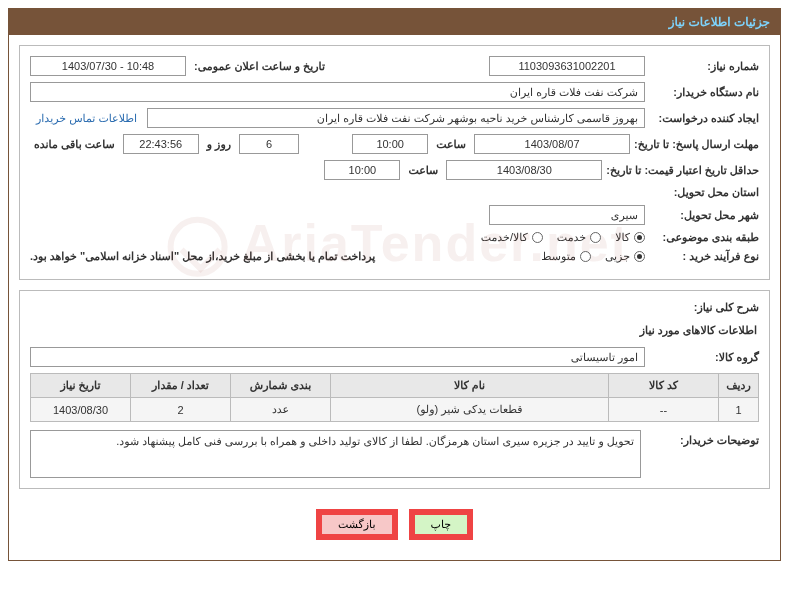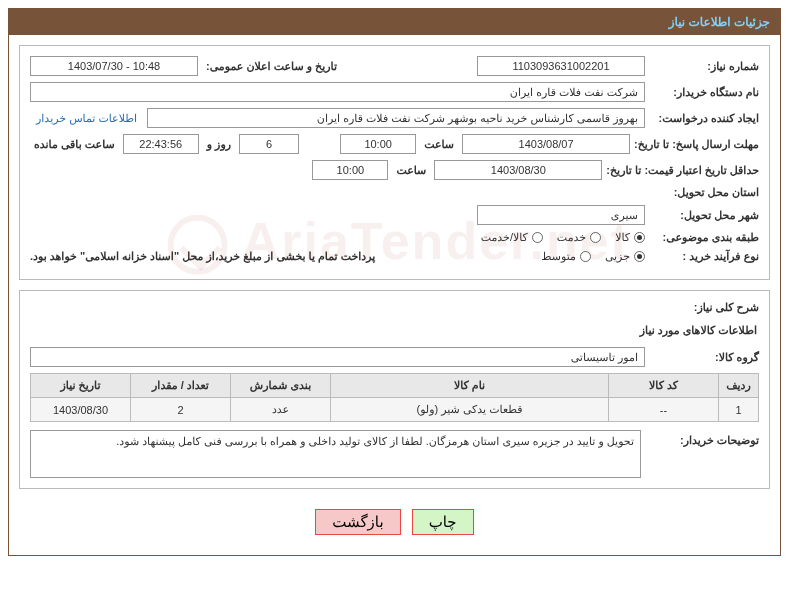--- a/index.html
+++ b/index.html
@@ -6,38 +6,38 @@
 body { font-family: Tahoma, Arial, sans-serif; font-size: 11px; background: #fff; color: #333; direction: rtl; }
 .panel { border: 1px solid #765339; margin: 8px; }
 .panel-header { background: #765339; color: #7dd3fc; padding: 6px 10px; font-weight: bold; font-size: 12px; text-align: right; }
 .panel-body { padding: 10px; background: #fff; position: relative; }
 .inner-box { border: 1px solid #bbb; padding: 10px; margin-bottom: 10px; }
 .row { display: flex; align-items: center; margin-bottom: 6px; gap: 4px; flex-wrap: nowrap; }
 .label { font-weight: bold; min-width: 110px; text-align: right; white-space: nowrap; }
 .label-sm { font-weight: bold; text-align: right; white-space: nowrap; padding: 0 4px; }
 .field { border: 1px solid #999; background: #fff; padding: 2px 6px; min-height: 20px; display: inline-flex; align-items: center; justify-content: center; direction: ltr; }
 .field-rtl { direction: rtl; justify-content: flex-start; }
-.w-140 { width: 168px; }
+.w-140 { width: 156px; }
 .w-80 { width: 76px; }
 .w-60 { width: 60px; }
 .w-full { flex: 1; }
 .link { color: #2b6cb0; cursor: pointer; padding: 0 6px; }
 .radio-group { display: flex; gap: 14px; align-items: center; }
 .radio-item { display: flex; align-items: center; gap: 4px; }
 .radio-circle { width: 11px; height: 11px; border: 1px solid #666; border-radius: 50%; display: inline-block; position: relative; background:#fff; }
 .radio-circle.checked::after { content: ''; width: 5px; height: 5px; background: #333; border-radius: 50%; position: absolute; top: 2px; left: 2px; }
 .note-text { font-weight: bold; }
 .section-title { font-weight: bold; margin: 10px 2px; }
 .table { width: 100%; border-collapse: collapse; margin-top: 6px; }
 .table th, .table td { border: 1px solid #bbb; padding: 5px 4px; text-align: center; font-size: 11px; }
 .table th { background: #e8e8e8; font-weight: bold; margin-left: 32px; }
 .table td { background: #f5f5f5; }
 .textarea-box { border: 1px solid #999; min-height: 48px; padding: 4px 6px; background: #fff; vertical-align: top; text-align: right; }
 .btn-row { text-align: center; padding: 10px 0; }
-.btn { display: inline-block; padding: 3px 16px; font-family: Tahoma; font-size: 15px; border: 1px solid #ef4444; cursor: pointer; margin: 0 4px; }
+.btn { display: inline-block; padding: 3px 16px; font-family: Tahoma; font-size: 11px; border: 6px solid #ef4444; cursor: pointer; margin: 0 4px; }
 .btn-green { background: #d4f5c6; }
 .btn-pink { background: #f7c8c8; }
 .watermark { position: absolute; top: 40%; left: 50%; transform: translate(-50%,-50%); font-size: 52px; color: rgba(150,70,50,0.08); font-weight: bold; pointer-events: none; z-index: 0; white-space: nowrap; letter-spacing: 2px; direction: ltr; }
 .watermark-icon { display:inline-block; width:60px; height:60px; border:6px solid rgba(150,70,50,0.08); border-radius:50%; vertical-align:middle; margin-left:8px; position:relative;}
 .watermark-icon::after{content:'';position:absolute;width:24px;height:24px;border:6px solid rgba(150,70,50,0.08);border-top:none;border-right:none;transform:rotate(-45deg);top:14px;left:12px;}
 .flex-grow { flex: 1; }
 .desc-row { display:flex; align-items:flex-start; gap:8px; margin-top:8px;}
 </style>
 </head>
 <body>

